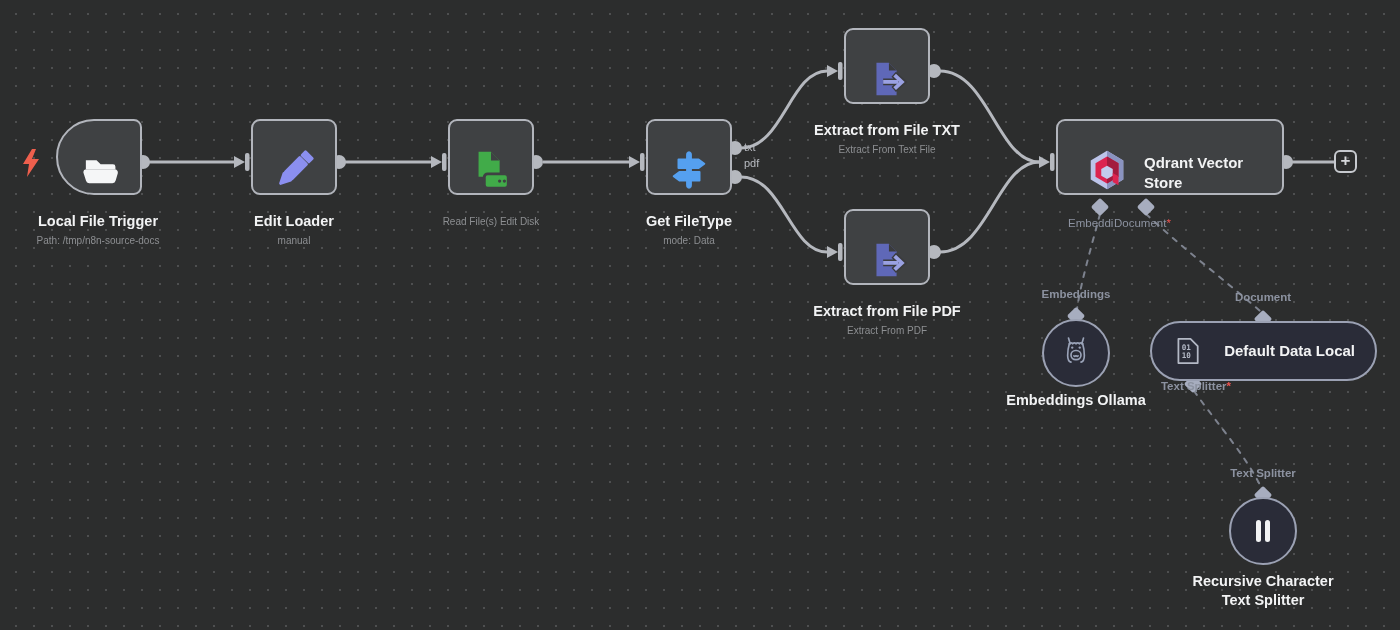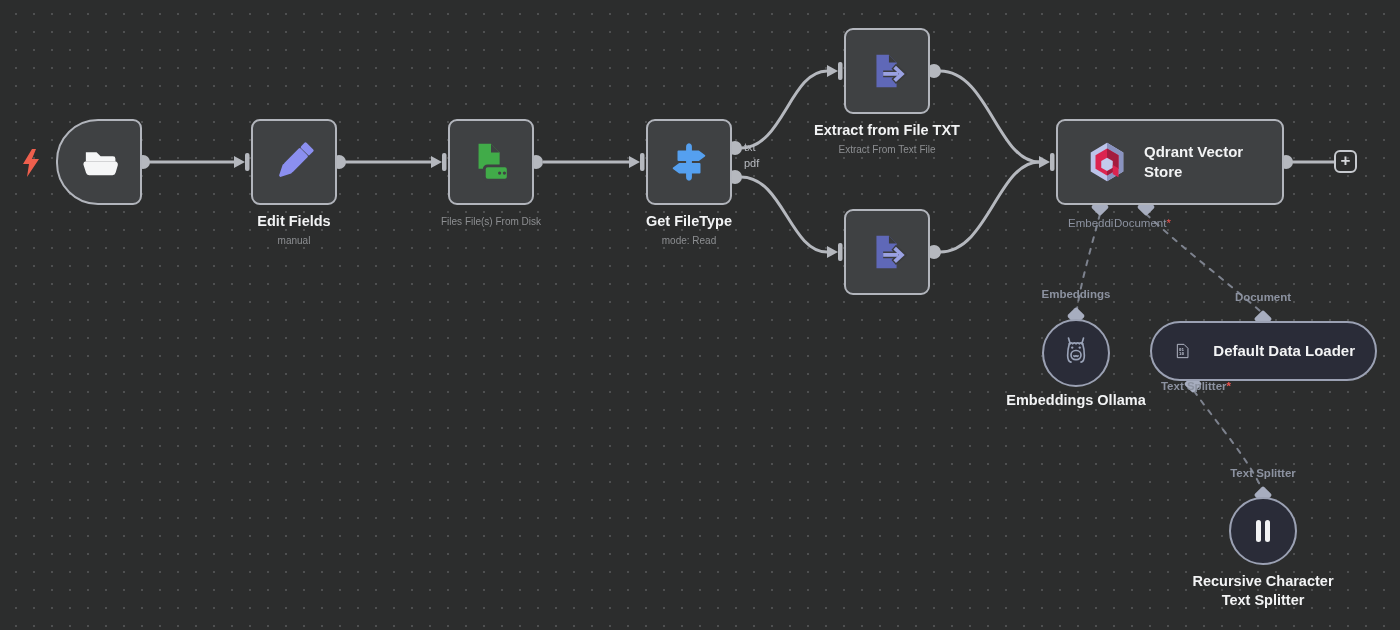--- a/index.html
+++ b/index.html
@@ -4,23 +4,23 @@
 <style>
   html,body{margin:0;padding:0;}
   #canvas{
     position:relative;width:1400px;height:630px;overflow:hidden;
     background-color:#2c2d2d;
     background-image:radial-gradient(#4e4f50 1.3px, transparent 1.5px);
     background-size:18px 18px;background-position:7px 5px;
     font-family:"Liberation Sans","DejaVu Sans",sans-serif;
   }
   .node{
-    position:absolute;width:86px;height:86px;background:#3f4143;
+    position:absolute;width:86px;height:76px;background:#3f4143;
     border:2px solid #b2b5bc;border-radius:9px;box-sizing:border-box;
-    display:flex;align-items:center;justify-content:center;
+    display:flex;align-items:flex-end;justify-content:center;
   }
   .node.trigger{border-radius:42px 9px 9px 42px;}
   .node.wide{width:228px;justify-content:flex-start;padding-left:26px;}
   .subnode-circle{
     position:absolute;width:68px;height:68px;border-radius:50%;
     background:#2a2c38;border:2px solid #9ba1b3;box-sizing:border-box;
     display:flex;align-items:center;justify-content:center;
   }
   .subnode-pill{
     position:absolute;height:60px;border-radius:30px;
@@ -121,60 +121,64 @@
   <svg data-interactable="false" style="position:absolute;left:21px;top:149px" width="20" height="28" viewBox="0 0 20 28">
     <path d="M11,0 L2,15 h6 L6,28 L18,10 h-7 L15,0 Z" fill="#ee5f4d"></path>
   </svg>
 
   <div class="node trigger" style="left:56px;top:119px" data-interactable="true">
     <svg data-interactable="false" width="46" height="46" viewBox="0 0 56 56">
       <path fill="#f5f6f7" d="M12 16 h13 l5 5 h15 a3 3 0 0 1 3 3 v3 H12 Z"></path>
       <path fill="#f5f6f7" d="M9 31 a4 4 0 0 1 4-4 h34 a4 4 0 0 1 3.9 4.9 l-2.6 9 A4 4 0 0 1 44.4 44 H16 a4 4 0 0 1-3.9-3.1 L9 31 Z"></path>
     </svg>
   </div>
+  <div class="node-label" style="left:98px;top:212px">
+    <div class="node-title" data-interactable="false">Local File Trigger</div>
+    <div class="node-subtitle" data-interactable="false">Path: /tmp/n8n-source-docs</div>
+  </div>
 
   <div class="node" style="left:251px;top:119px" data-interactable="true">
     <svg data-interactable="false" width="46" height="46" viewBox="0 0 48 48">
       <g fill="#8b8ff0" stroke="#8b8ff0" stroke-width="3" stroke-linejoin="round">
         <path d="M10,38 L13.5,27.5 L20.5,34.5 Z"></path>
         <path d="M15,26 L30,11 L37,18 L22,33 Z"></path>
         <path d="M32.5,8.5 L36,5 L43,12 L39.5,15.5 Z"></path>
       </g>
     </svg>
   </div>
   <div class="node-label" style="left:294px;top:212px">
-    <div class="node-title" data-interactable="false">Edit Fields</div>
+    <div class="node-title" data-interactable="false">Edit Loader</div>
     <div class="node-subtitle" data-interactable="false">manual</div>
   </div>
 
   <div class="node" style="left:448px;top:119px" data-interactable="true">
     <svg data-interactable="false" width="46" height="46" viewBox="0 0 48 48">
       <path fill="#41ab49" d="M11,5 h13 l9,9 v17 H11 Z"></path>
       <path fill="#3f4143" d="M24,5 v9 h9 Z"></path>
       <rect x="17" y="28" width="25" height="15" rx="3.5" fill="#41ab49" stroke="#3f4143" stroke-width="3"></rect>
       <circle cx="33" cy="35.5" r="1.7" fill="#3f4143"></circle>
       <circle cx="38" cy="35.5" r="1.7" fill="#3f4143"></circle>
     </svg>
   </div>
   <div class="node-label" style="left:491px;top:212px;width:180px">
-    <div class="node-subtitle" data-interactable="false">Files File(s) From Disk</div>
+    <div class="node-subtitle" data-interactable="false">Read File(s) Edit Disk</div>
   </div>
 
   <div class="node" style="left:646px;top:119px" data-interactable="true">
     <svg data-interactable="false" width="46" height="46" viewBox="0 0 48 48">
       <g fill="#55a0f0" stroke="#55a0f0" stroke-linejoin="round">
         <rect x="21.5" y="5" width="5" height="38" rx="2.5"></rect>
         <path d="M13,13 h21 l6,4.5 -6,4.5 h-21 Z" stroke-width="2"></path>
         <path d="M35,26 h-21 l-6,4.5 6,4.5 h21 Z" stroke-width="2"></path>
       </g>
     </svg>
   </div>
   <div class="node-label" style="left:689px;top:212px">
     <div class="node-title" data-interactable="false">Get FileType</div>
-    <div class="node-subtitle" data-interactable="false">mode: Read</div>
+    <div class="node-subtitle" data-interactable="false">mode: Data</div>
   </div>
   <div class="out-label" style="left:744px;top:141px" data-interactable="false">txt</div>
   <div class="out-label" style="left:744px;top:157px" data-interactable="false">pdf</div>
 
   <div class="node" style="left:844px;top:28px" data-interactable="true">
     <svg data-interactable="false" width="46" height="46" viewBox="0 0 48 48">
       <path fill="#5f68b8" d="M13,7 h13 l8,8 v26 H13 Z"></path>
       <path fill="#3a3b3d" d="M26,7 v8 h8 Z"></path>
       <g stroke="#3a3b3d" stroke-width="7" fill="none">
           <path d="M20,27 H36 M31,19 L40,27 L31,35" stroke-linejoin="miter"></path>
@@ -195,20 +199,24 @@
       <path fill="#5f68b8" d="M13,7 h13 l8,8 v26 H13 Z"></path>
       <path fill="#3a3b3d" d="M26,7 v8 h8 Z"></path>
       <g stroke="#3a3b3d" stroke-width="7" fill="none">
           <path d="M20,27 H36 M31,19 L40,27 L31,35" stroke-linejoin="miter"></path>
         </g>
       <g stroke="#9aa1e2" stroke-width="4" fill="none">
           <path d="M20,27 H36"></path>
           <path d="M32,20 L39.5,27 L32,34" fill="none"></path>
         </g>
     </svg>
+  </div>
+  <div class="node-label" style="left:887px;top:302px">
+    <div class="node-title" data-interactable="false">Extract from File PDF</div>
+    <div class="node-subtitle" data-interactable="false">Extract From PDF</div>
   </div>
 
   <div class="node wide" style="left:1056px;top:119px" data-interactable="true">
     <svg data-interactable="false" width="46" height="46" viewBox="0 0 48 48">
       <polygon points="24,4 41,14 41,34 24,44 7,34 7,14" fill="#bcc4ea"></polygon>
       <polygon points="24,4 41,14 41,34 24,44" fill="#8a93c0"></polygon>
       <polygon points="24,10 36,17 36,31 24,38 12,31 12,17" fill="#dc2450"></polygon>
       <polygon points="24,10 36,17 36,31 24,38" fill="#a31b3e"></polygon>
       <polygon points="24,19.5 30,23 30,30 24,33.5 18,30 18,23" fill="#c3cbec"></polygon>
       <polygon points="30,27 36,30.5 36,40 30,36.5" fill="#dc2450"></polygon>
@@ -242,21 +250,21 @@
     <div class="node-title" data-interactable="false">Embeddings Ollama</div>
   </div>
 
   <div class="port-label center" style="left:1263px;top:291px" data-interactable="false">Document</div>
   <div class="subnode-pill" style="left:1150px;top:321px;width:227px" data-interactable="true">
     <svg data-interactable="false" width="30" height="34" viewBox="0 0 30 34">
       <path d="M3,2 h15 l9,9 v21 H3 Z" fill="none" stroke="#b4b9c6" stroke-width="2.2" stroke-linejoin="round"></path>
       <text x="7" y="16" font-family="DejaVu Sans Mono, monospace" font-size="9.5" font-weight="bold" fill="#b4b9c6">01</text>
       <text x="7" y="26" font-family="DejaVu Sans Mono, monospace" font-size="9.5" font-weight="bold" fill="#b4b9c6">10</text>
     </svg>
-    <div class="inner-title" style="white-space:nowrap" data-interactable="false">Default Data Loader</div>
+    <div class="inner-title" style="white-space:nowrap" data-interactable="false">Default Data Local</div>
   </div>
   <div class="port-label center" style="left:1196px;top:380px" data-interactable="false">
     <span>Text Splitter</span><span class="req">*</span>
   </div>
 
   <div class="port-label center" style="left:1263px;top:467px" data-interactable="false">Text Splitter</div>
   <div class="subnode-circle" style="left:1229px;top:497px" data-interactable="true">
     <svg data-interactable="false" width="30" height="30" viewBox="0 0 30 30">
       <rect x="8" y="4" width="5" height="22" rx="2.5" fill="#f2f3f4"></rect>
       <rect x="17" y="4" width="5" height="22" rx="2.5" fill="#f2f3f4"></rect>

